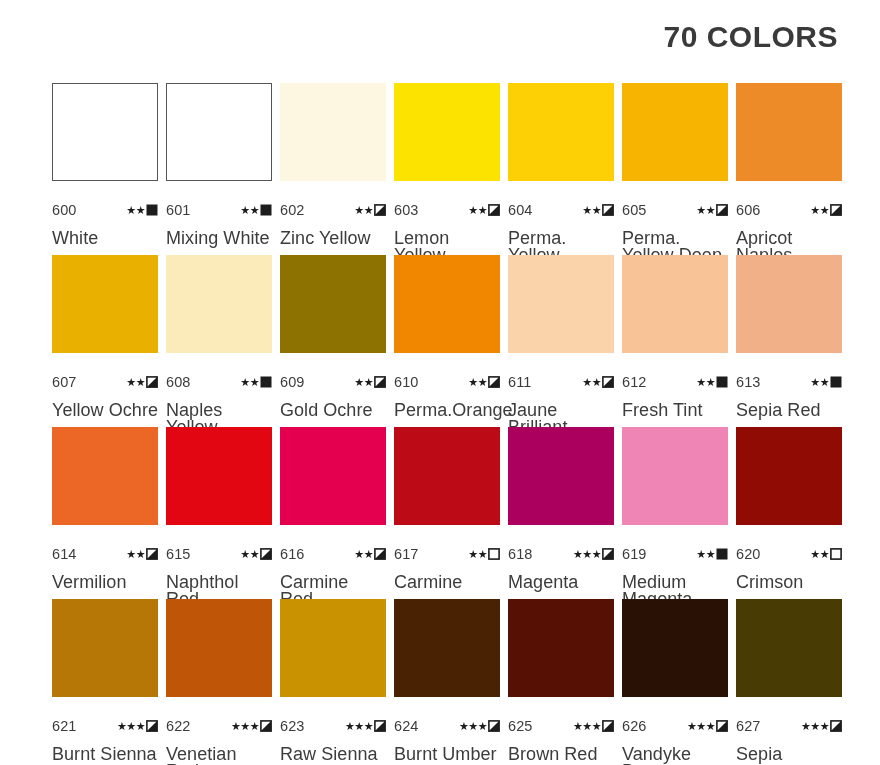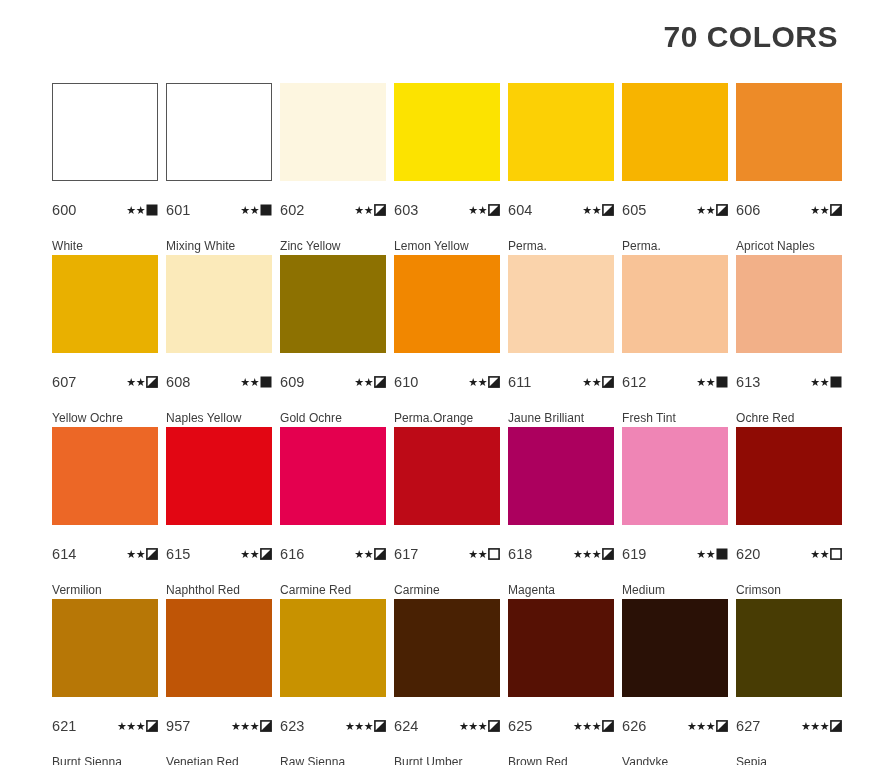--- a/index.html
+++ b/index.html
@@ -86,22 +86,22 @@
     margin-right: 1px;
   }
   .opacity-icon {
     width: 12px;
     height: 12px;
     display: inline-block;
     box-sizing: border-box;
     vertical-align: middle;
   }
   .swatch-name {
-    margin-top: 20px;
-    font-size: 12px;
+    margin-top: 12px;
+    font-size: 18px;
     line-height: 17px;
     color: #3c3c3c;
     letter-spacing: 0.05px;
     white-space: pre-line;
   }
 </style>
 </head>
 <body>
 
 <div class="page">
@@ -293,21 +293,21 @@
         <div class="swatch-chip" style="background: rgb(242, 176, 136);"></div>
         <div class="swatch-meta">
           <span class="swatch-number">613</span>
           <span class="swatch-marks">
             <span class="stars">★★</span>
             <svg viewBox="0 0 12 12" class="opacity-icon">
               <rect x="0.5" y="0.5" width="11" height="11" fill="#1d1d1d"></rect>
             </svg>
           </span>
         </div>
-        <div class="swatch-name">Ochre Red</div>
+        <div class="swatch-name">Sepia Red</div>
       </div>
       <div class="swatch-cell">
         <div class="swatch-chip" style="background: rgb(236, 103, 38);"></div>
         <div class="swatch-meta">
           <span class="swatch-number">614</span>
           <span class="swatch-marks">
             <span class="stars">★★</span>
             <svg viewBox="0 0 12 12" class="opacity-icon">
               <polygon points="11.1,0.9 11.1,11.1 0.9,11.1" fill="#1d1d1d"></polygon>
               <rect x="0.9" y="0.9" width="10.2" height="10.2" fill="none" stroke="#1d1d1d" stroke-width="1.6"></rect>
@@ -409,21 +409,21 @@
               <polygon points="11.1,0.9 11.1,11.1 0.9,11.1" fill="#1d1d1d"></polygon>
               <rect x="0.9" y="0.9" width="10.2" height="10.2" fill="none" stroke="#1d1d1d" stroke-width="1.6"></rect>
             </svg>
           </span>
         </div>
         <div class="swatch-name">Burnt Sienna</div>
       </div>
       <div class="swatch-cell">
         <div class="swatch-chip" style="background: rgb(191, 85, 6);"></div>
         <div class="swatch-meta">
-          <span class="swatch-number">957</span>
+          <span class="swatch-number">622</span>
           <span class="swatch-marks">
             <span class="stars">★★★</span>
             <svg viewBox="0 0 12 12" class="opacity-icon">
               <polygon points="11.1,0.9 11.1,11.1 0.9,11.1" fill="#1d1d1d"></polygon>
               <rect x="0.9" y="0.9" width="10.2" height="10.2" fill="none" stroke="#1d1d1d" stroke-width="1.6"></rect>
             </svg>
           </span>
         </div>
         <div class="swatch-name">Venetian Red</div>
       </div>

